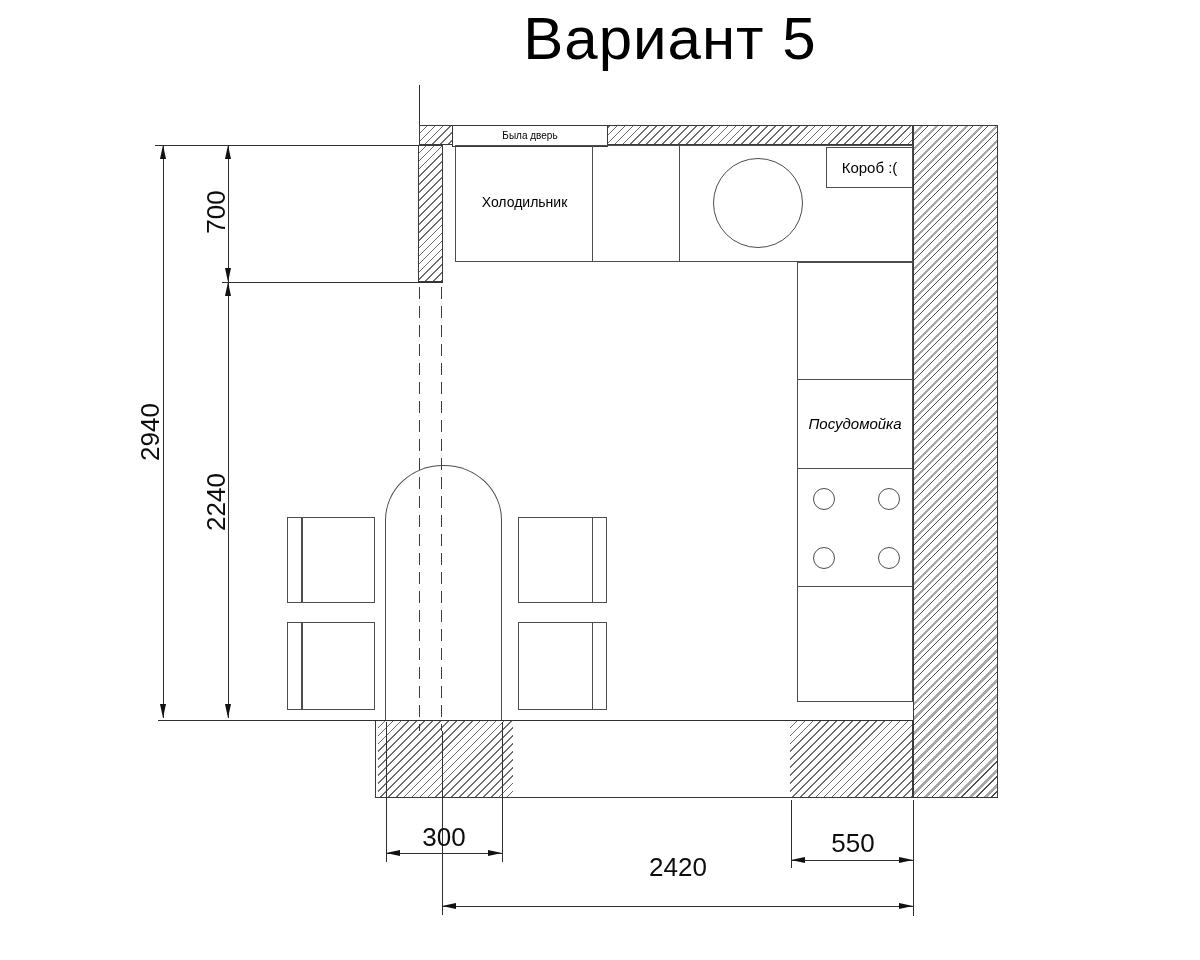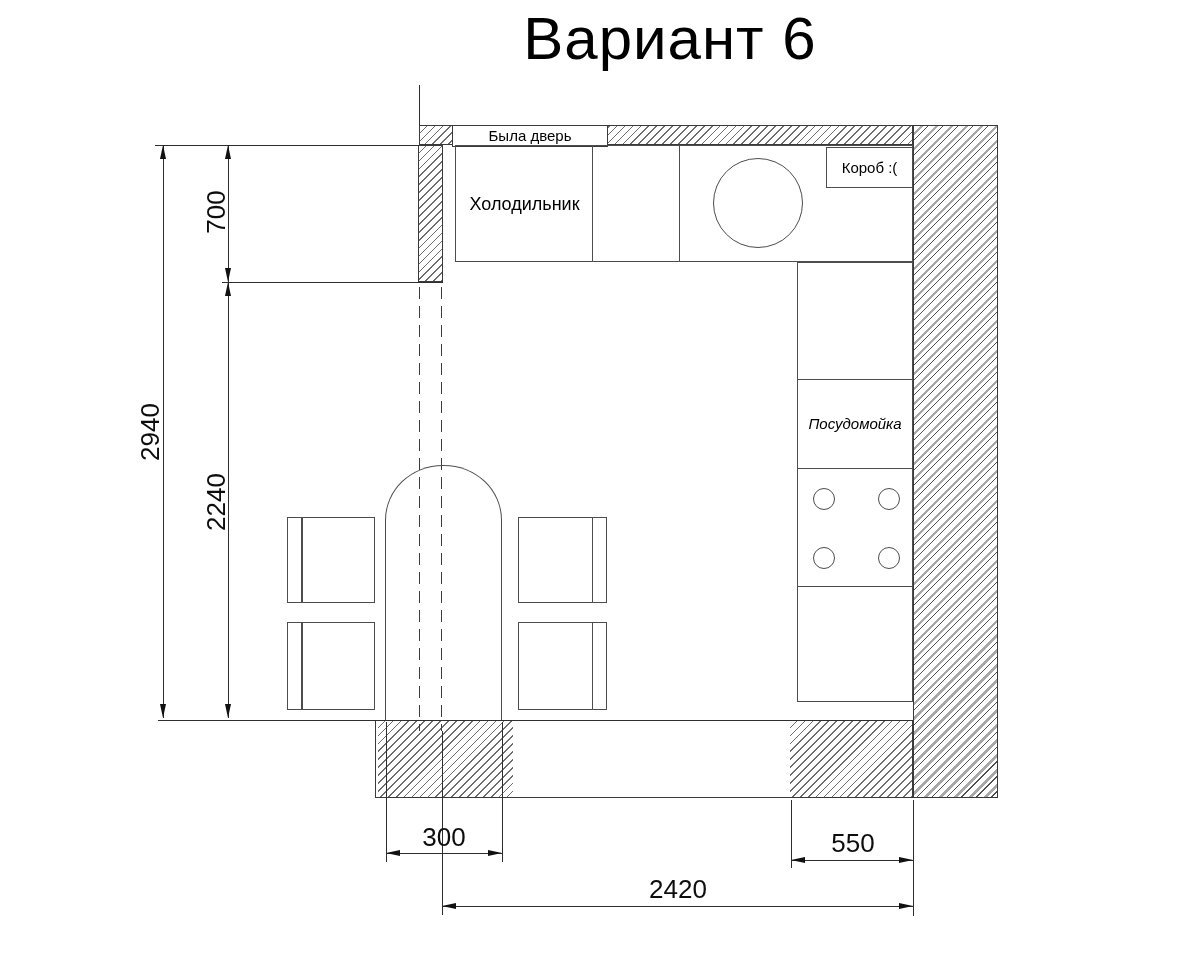--- a/index.html
+++ b/index.html
@@ -9,41 +9,41 @@
   .vl{width:1px;background:#2e2e2e;}
   .hl{height:1px;background:#2e2e2e;}
   .dashv{width:1px;background:repeating-linear-gradient(180deg,#3c3c3c 0 12px,transparent 12px 19px);}
   .wall{border:1px solid #3a3a3a;
         background:repeating-linear-gradient(135deg,#ffffff 0 4.4px,#6d6d6d 4.4px 5.6px);}
   .wall2{border:1px solid #3a3a3a;
         background:repeating-linear-gradient(135deg,#ffffff 0 4.5px,#a8a8a8 4.5px 7px,#ffffff 7px 9.5px,#4e4e4e 9.5px 10.6px);}
   .hatchseg{background:repeating-linear-gradient(135deg,#ffffff 0 4.4px,#6d6d6d 4.4px 5.6px);}
   .fixture{border:1px solid #4d4d4d;background:transparent;}
   .circle{border:1px solid #4d4d4d;border-radius:50%;background:#fff0;}
-  .doorgap{background:#fff;border:1px solid #3a3a3a;text-align:center;line-height:20px;font-size:15px;}
-  .lbl{font-size:18px;white-space:nowrap;}
+  .doorgap{background:#fff;border:1px solid #3a3a3a;text-align:center;line-height:20px;font-size:10px;}
+  .lbl{font-size:14px;white-space:nowrap;}
   .dimtxt{font-size:26px;color:#0d0d0d;white-space:nowrap;text-align:center;}
   .dimv{transform:translate(-50%,-50%) rotate(-90deg);transform-origin:center;}
   .title{font-size:60px;text-align:center;letter-spacing:1px;}
   .arr{width:0;height:0;}
   .a-up{border-left:3.5px solid transparent;border-right:3.5px solid transparent;border-bottom:14px solid #111;}
   .a-dn{border-left:3.5px solid transparent;border-right:3.5px solid transparent;border-top:14px solid #111;}
   .a-lf{border-top:3.5px solid transparent;border-bottom:3.5px solid transparent;border-right:14px solid #111;}
   .a-rt{border-top:3.5px solid transparent;border-bottom:3.5px solid transparent;border-left:14px solid #111;}
   .chair{border:1.5px solid #4d4d4d;}
   .chairline{position:absolute;top:0;bottom:0;width:1.5px;background:#4d4d4d;}
   .arch{border-left:1.5px solid #4d4d4d;border-right:1.5px solid #4d4d4d;border-top:1.5px solid #4d4d4d;
         border-radius:58px 58px 0 0 / 55px 55px 0 0;}
 </style>
 </head>
 <body>
 
 <div class="canvas">
 
-  <div class="abs title" style="left:400px;top:4px;width:540px;">Вариант 6</div>
+  <div class="abs title" style="left:400px;top:4px;width:540px;">Вариант 5</div>
 
   <div class="abs vl" style="left:419px;top:85px;height:40px;"></div>
 
   <div class="abs wall" style="left:419px;top:125px;width:494px;height:20px;">
     <div class="abs doorgap" style="left:32px;top:-1px;width:156px;height:22px;">
       <span>Была дверь</span>
     </div>
   </div>
 
   <div class="abs wall2" style="left:913px;top:125px;width:85px;height:673px;"></div>
@@ -129,15 +129,15 @@
   <div class="abs dimtxt" style="left:384px;top:822px;width:120px;">300</div>
 
   <div class="abs hl" style="left:791px;top:860px;width:122px;"></div>
   <div class="abs arr a-lf" style="left:791px;top:856.5px;"></div>
   <div class="abs arr a-rt" style="left:899px;top:856.5px;"></div>
   <div class="abs dimtxt" style="left:792px;top:828px;width:122px;">550</div>
 
   <div class="abs hl" style="left:442px;top:906px;width:471px;"></div>
   <div class="abs arr a-lf" style="left:442px;top:902.5px;"></div>
   <div class="abs arr a-rt" style="left:899px;top:902.5px;"></div>
-  <div class="abs dimtxt" style="left:518px;top:874px;width:320px;">2420</div>
+  <div class="abs dimtxt" style="left:518px;top:852px;width:320px;">2420</div>
 
 </div>
 
 </body></html>

